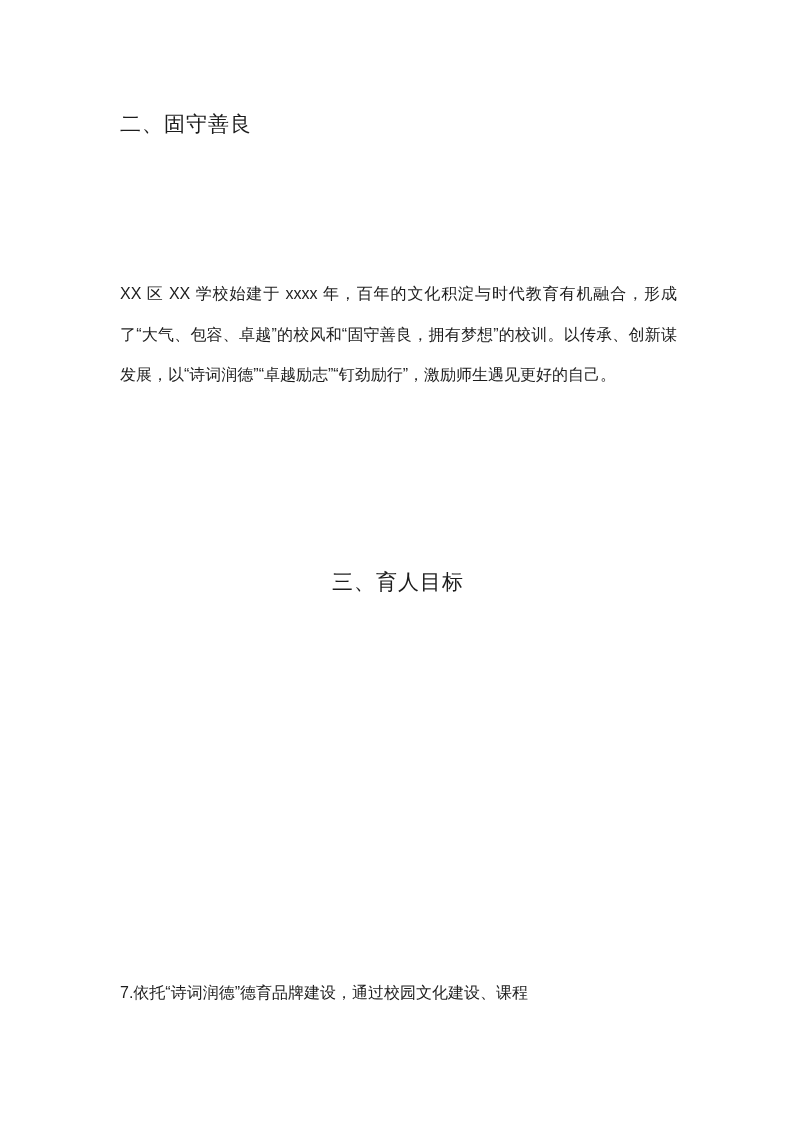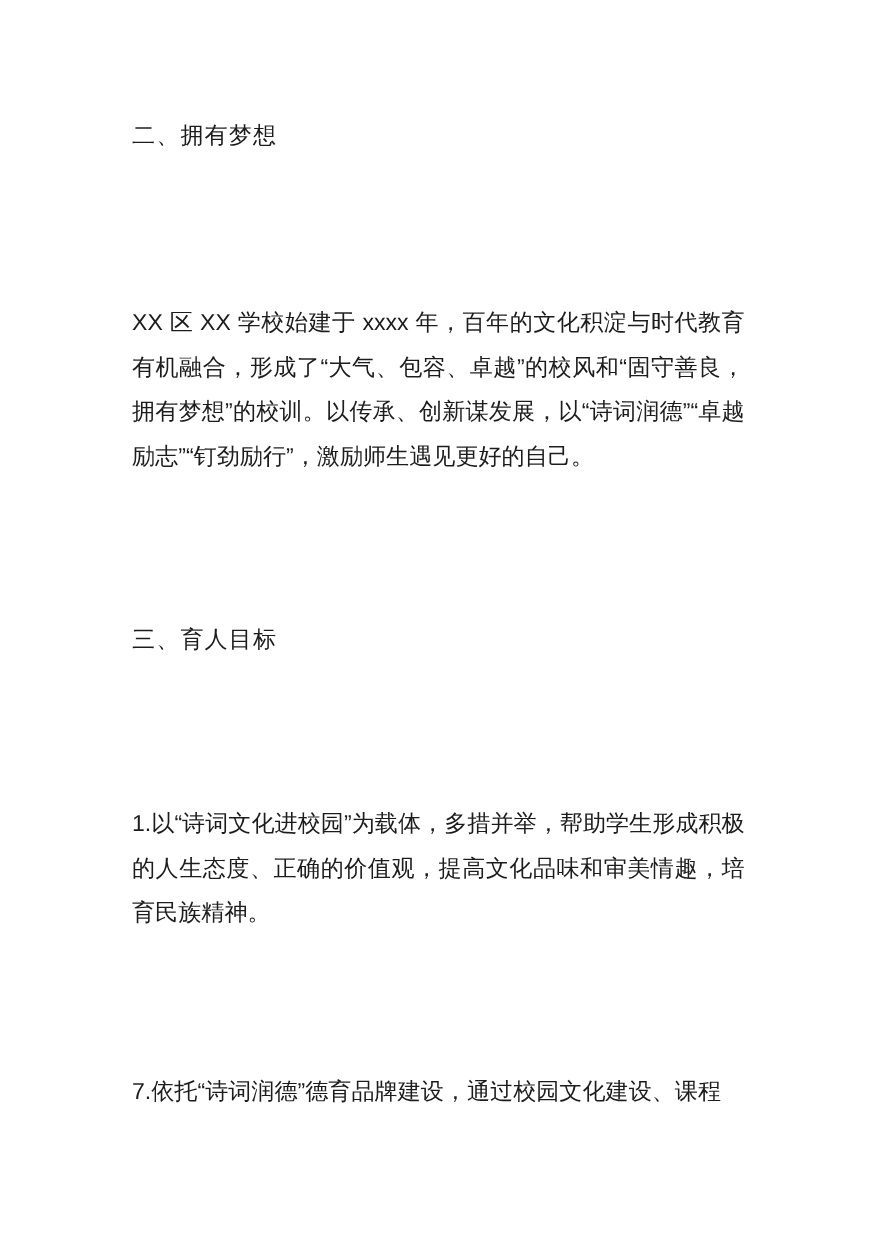--- a/index.html
+++ b/index.html
@@ -27,41 +27,40 @@
     line-height: 30px;
     font-weight: 400;
     color: #1c1c1c;
     letter-spacing: 1px;
     white-space: nowrap;
   }
   .doc-paragraph {
     position: absolute;
     left: 120px;
     width: 557px;
-    font-size: 21px;
+    font-size: 16px;
     line-height: 40.6px;
     font-weight: 400;
     color: #1c1c1c;
     text-align: justify;
     word-break: break-all;
   }
   #heading-1 { top: 109px; }
   #paragraph-1 { top: 274px; }
-  #heading-2 { top: 567px; }
+  #heading-2 { top: 567px; text-align: center; }
   #paragraph-2 { top: 729px; }
   #paragraph-3 { top: 973px; }
 </style>
 </head>
 <body>
 
 <div class="page">
 
-  <div id="heading-1" class="doc-heading">二、拥有梦想</div>
+  <div id="heading-1" class="doc-heading">二、固守善良</div>
 
   <div id="paragraph-1" class="doc-paragraph">XX 区 XX 学校始建于 xxxx 年，百年的文化积淀与时代教育有机融合，形成了“大气、包容、卓越”的校风和“固守善良，拥有梦想”的校训。以传承、创新谋发展，以“诗词润德”“卓越励志”“钉劲励行”，激励师生遇见更好的自己。</div>
 
   <div id="heading-2" class="doc-heading">三、育人目标</div>
 
-  <div id="paragraph-2" class="doc-paragraph">1.以“诗词文化进校园”为载体，多措并举，帮助学生形成积极的人生态度、正确的价值观，提高文化品味和审美情趣，培育民族精神。</div>
 
   <div id="paragraph-3" class="doc-paragraph">7.依托“诗词润德”德育品牌建设，通过校园文化建设、课程</div>
 
 </div>
 
 </body></html>

